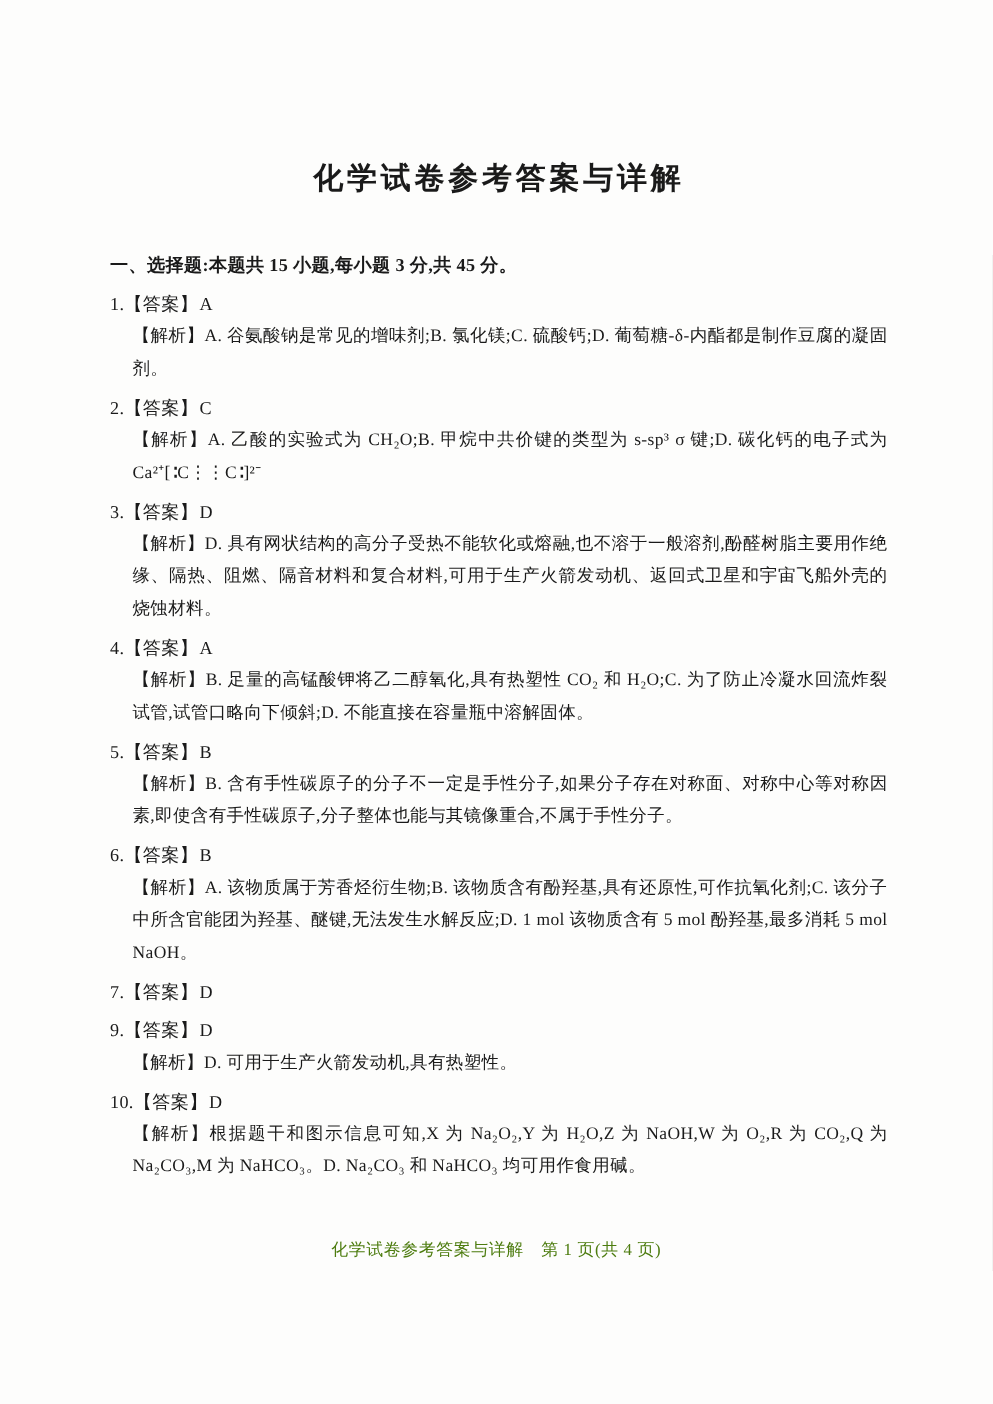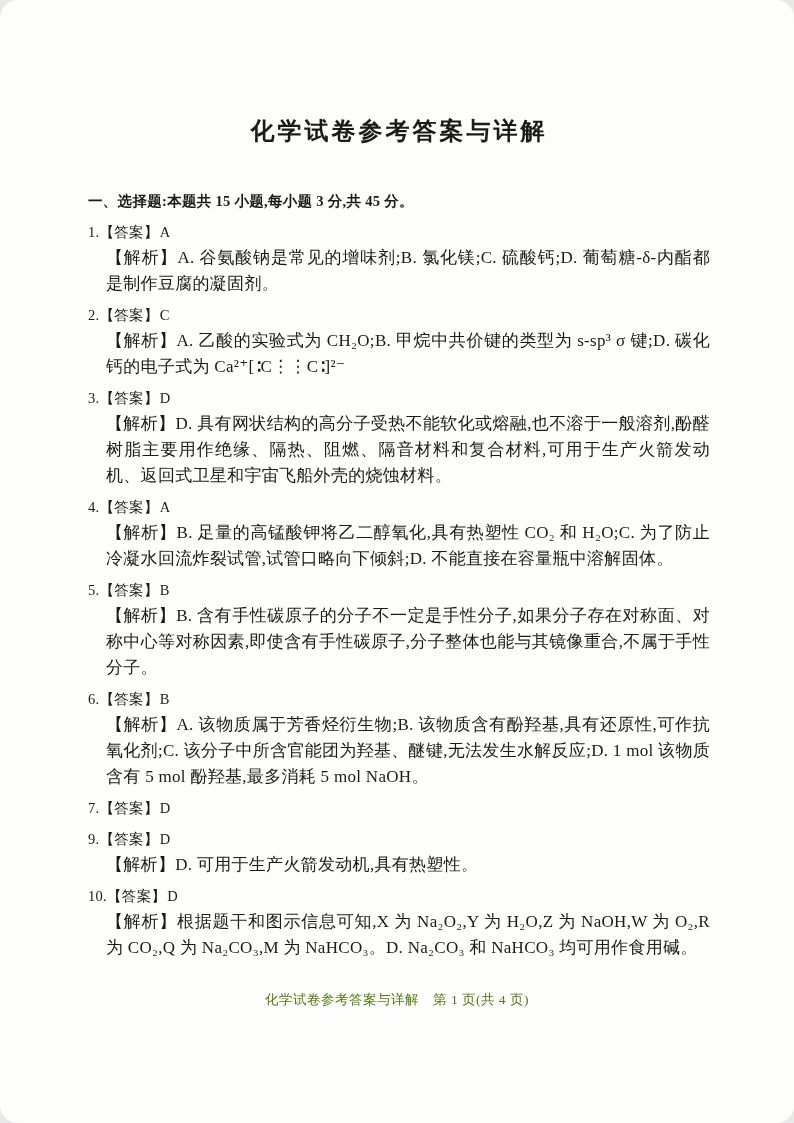--- a/index.html
+++ b/index.html
@@ -7,54 +7,53 @@
     padding: 0;
     background: #e8e8e8;
   }
   .page {
     position: relative;
     width: 794px;
     height: 1123px;
     margin: 0 auto;
     background: #fdfdfc;
     box-sizing: border-box;
-    padding: 4px 84px 0 88px;
+    padding: 16px 84px 0 88px;
     font-family: "Liberation Serif", "DejaVu Serif", serif;
     color: #1a1a1a;
     overflow: hidden;
-    border-radius: 18px;
   }
   .doc-title {
     margin: 0;
     padding-top: 110px;
     text-align: center;
     font-size: 24px;
     font-weight: 700;
     letter-spacing: 3px;
     line-height: 34px;
   }
   .section-header {
     margin-top: 40px;
     font-size: 14.5px;
     font-weight: 700;
     line-height: 26px;
     letter-spacing: 0.3px;
   }
   .items { margin-top: 2px; }
-  .item { margin-top: 5px; }
+  .item { margin-top: 5px; font-family: Liberation Serif, serif; }
   .answer-line {
     font-size: 14.5px;
     line-height: 26px;
     letter-spacing: 0.3px;
   }
   .answer-line .ans { padding-left: 1px; }
   .analysis {
     margin: 0;
     padding-left: 18px;
-    font-size: 17px;
+    font-size: 14px;
     line-height: 26px;
     text-align: justify;
     letter-spacing: 0.3px;
     word-break: break-word;
   }
   .page-footer {
     position: absolute;
     left: 0;
     right: 0;
     top: 991px;

